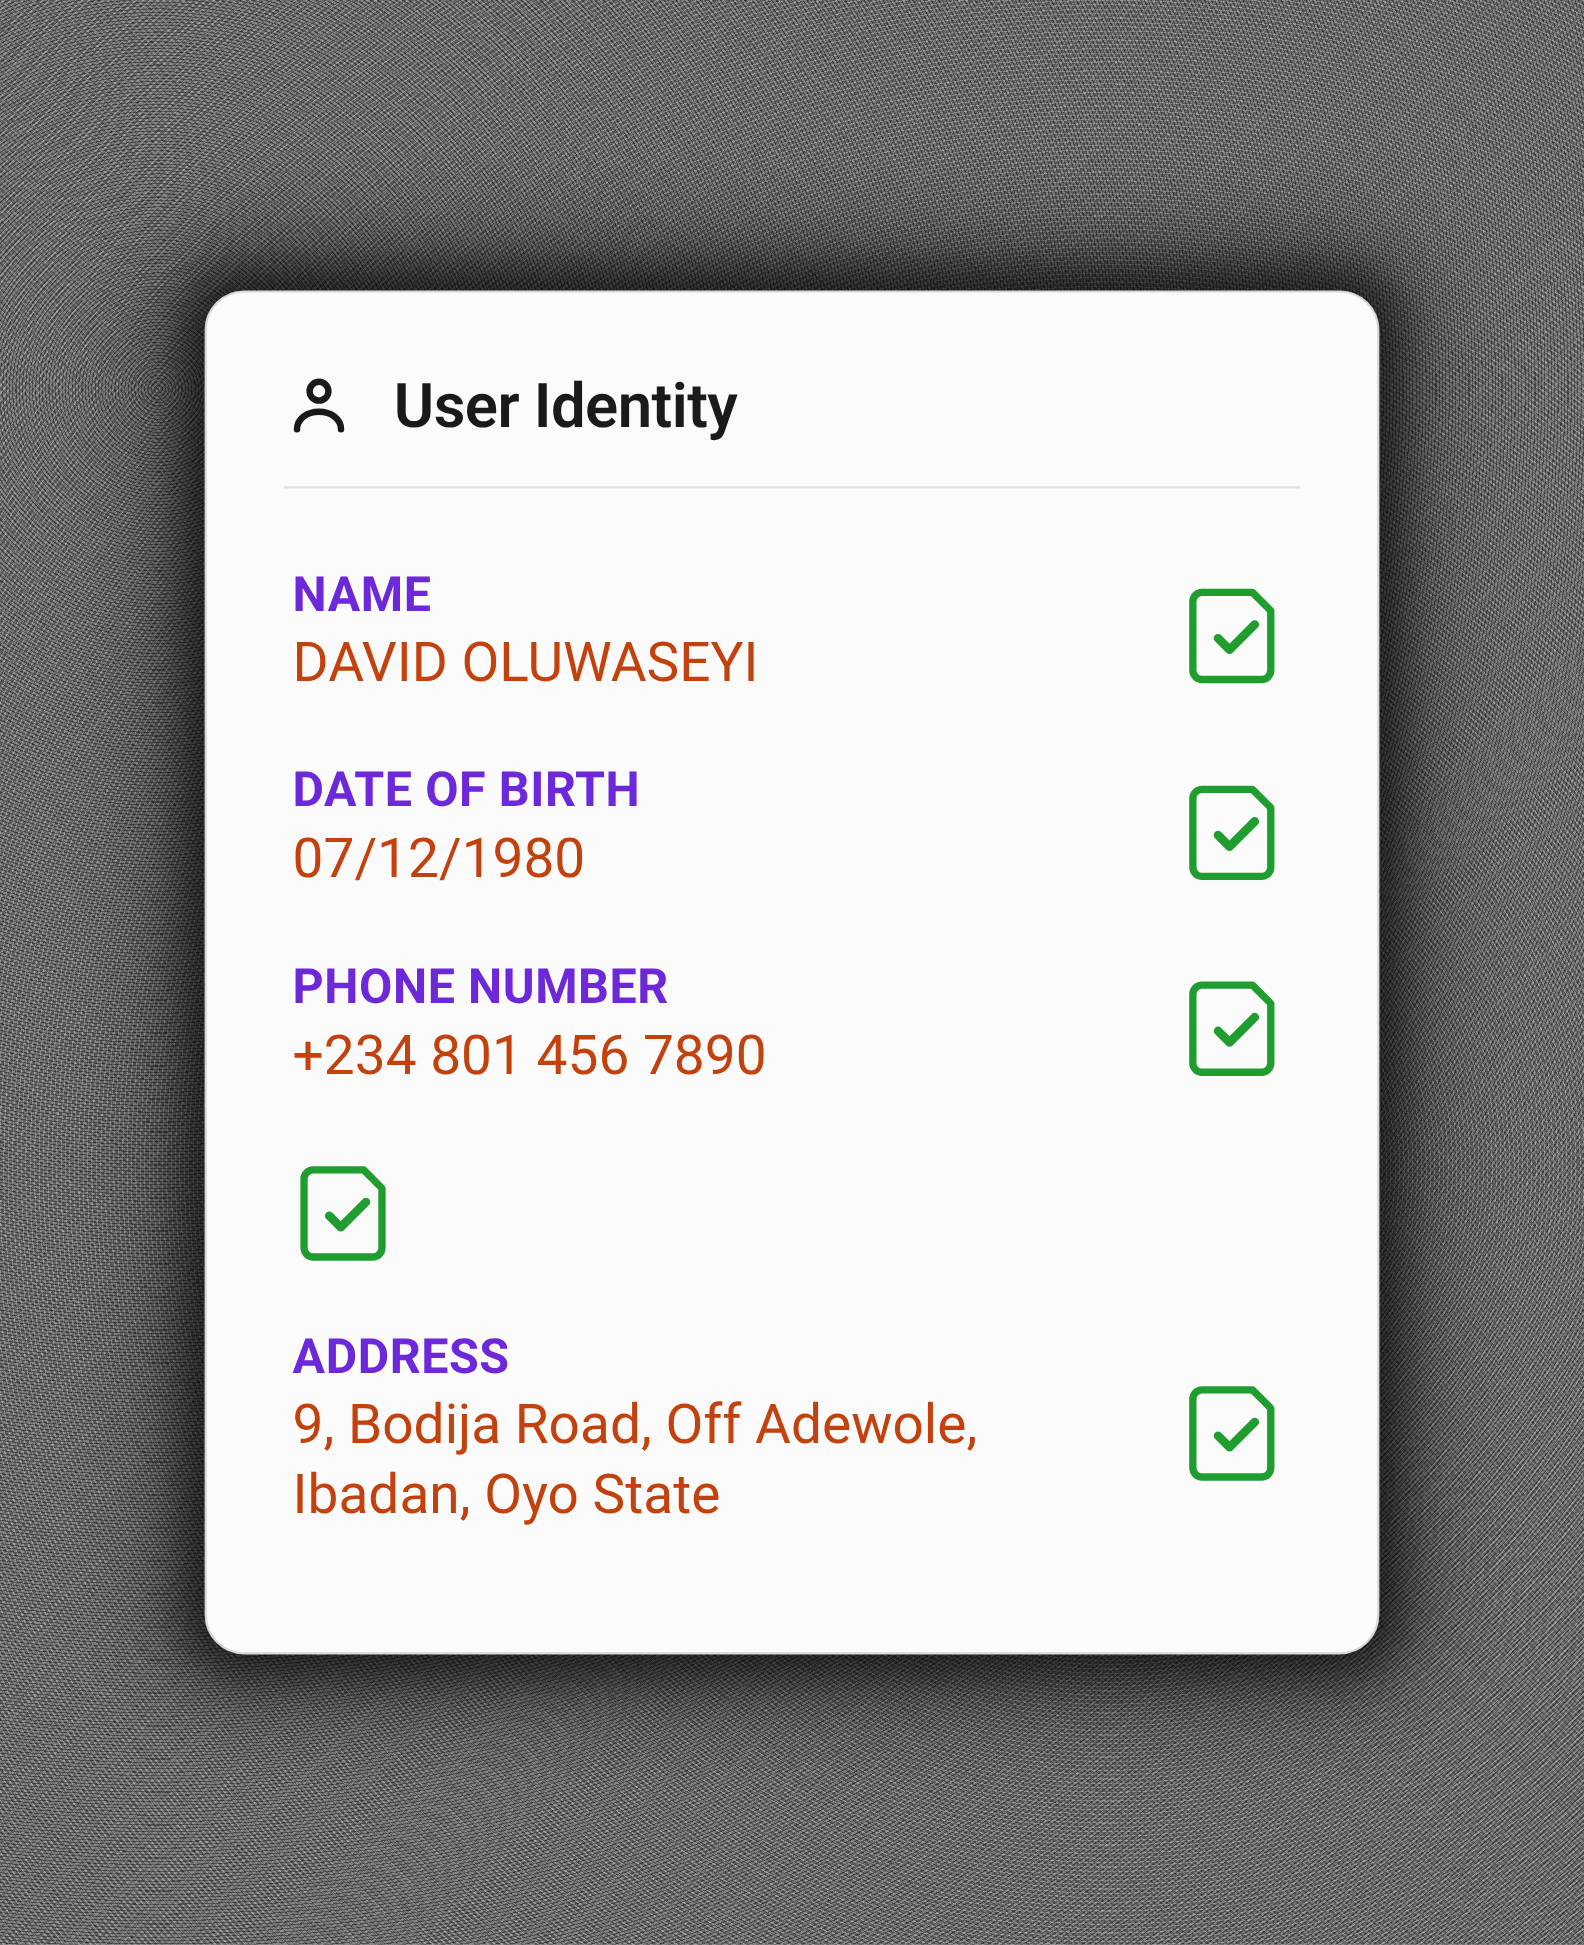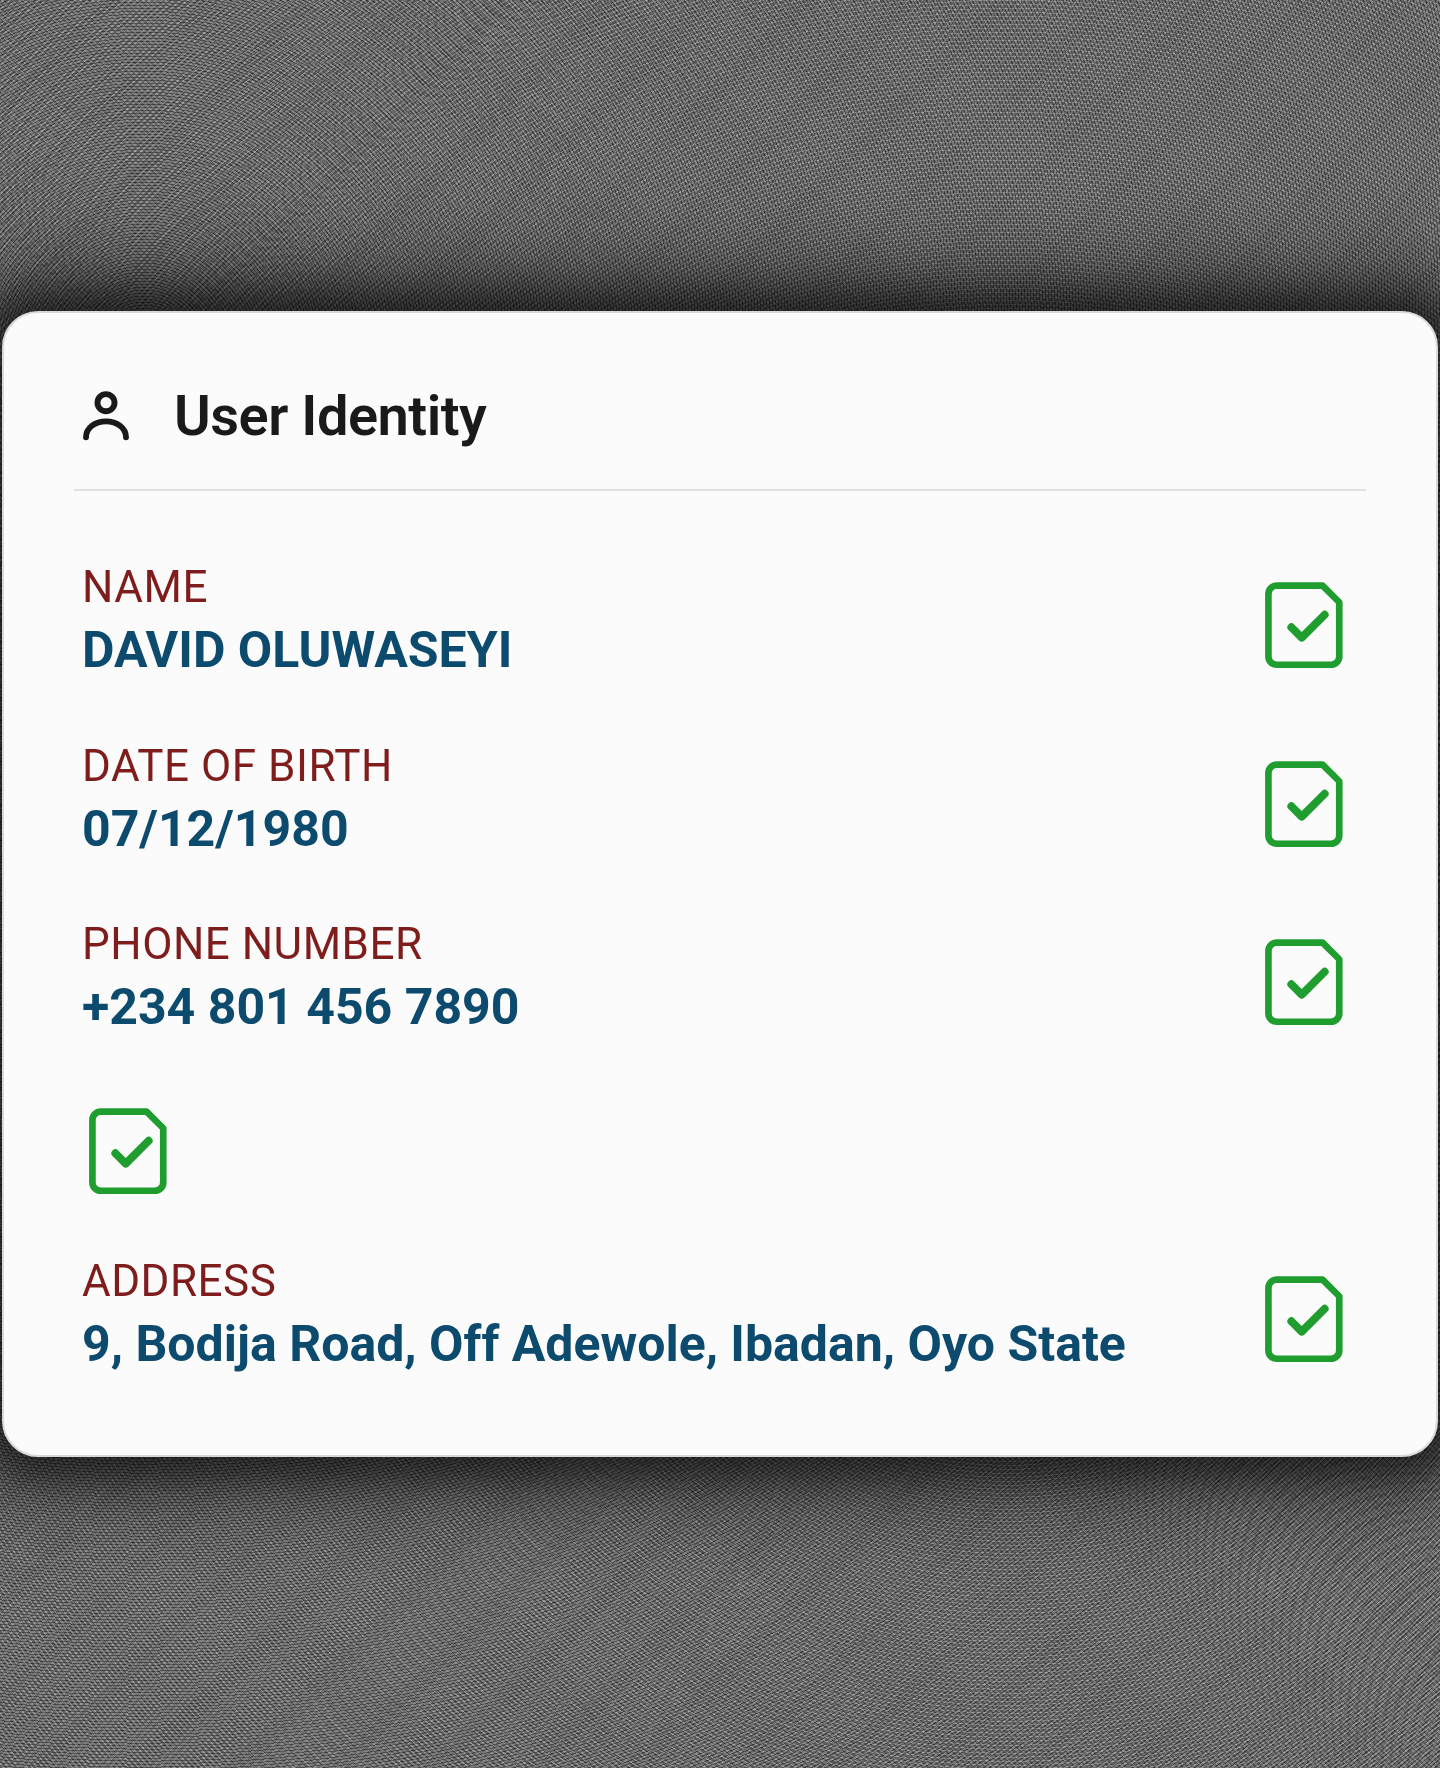--- a/index.html
+++ b/index.html
@@ -24,28 +24,28 @@
     background:
       repeating-radial-gradient(circle at 10% 20%, rgba(0,0,0,0.25) 0 1px, transparent 1px 3px),
       repeating-radial-gradient(circle at 70% 60%, rgba(255,255,255,0.2) 0 1px, transparent 1px 4px),
       repeating-linear-gradient(45deg, rgba(0,0,0,0.15) 0 2px, transparent 2px 4px),
       repeating-linear-gradient(-45deg, rgba(255,255,255,0.12) 0 2px, transparent 2px 5px),
       #7a7a7a;
     filter: contrast(1.4) brightness(0.95);
   }
   .card {
     position: relative;
-    width: 1436px;
+    width: 1068px;
     background: #fbfbfb;
     border-radius: 36px;
     border: 2px solid #d8d8d8;
     box-shadow:
       0 0 40px 20px rgba(0,0,0,0.55),
       0 0 90px 50px rgba(0,0,0,0.35);
-    padding: 70px 70px 80px 70px;
+    padding: 70px 70px 112px 70px;
   }
   .card-header {
     display: flex;
     align-items: center;
     gap: 36px;
     padding-bottom: 40px;
     border-bottom: 2px solid #e0e0e0;
     margin-bottom: 70px;
   }
   .person-icon {
@@ -77,30 +77,30 @@
     align-items: center;
     justify-content: space-between;
     gap: 40px;
   }
   .field-text {
     flex: 1;
     min-width: 0;
   }
   .field-label {
     font-size: 44px;
-    font-weight: 400;
-    color: #7f1d1d;
+    font-weight: 700;
+    color: #6d28d9;
     letter-spacing: 0.5px;
     margin-bottom: 6px;
     text-transform: uppercase;
   }
   .field-value {
     font-size: 50px;
-    font-weight: 700;
-    color: #0c4a6e;
+    font-weight: 400;
+    color: #c2410c;
     line-height: 1.25;
     word-wrap: break-word;
   }
   .verify-icon {
     flex: 0 0 auto;
     width: 100px;
     height: 100px;
   }
   .verify-icon svg {
     width: 100px;

